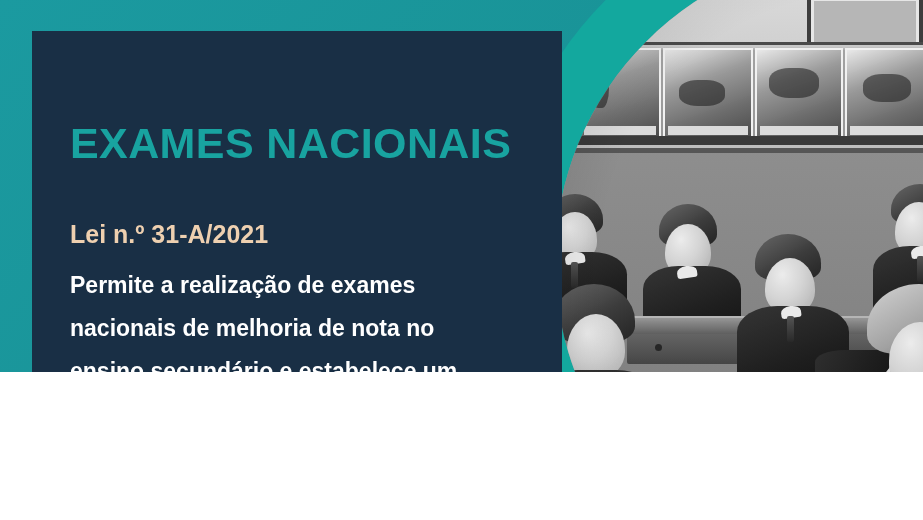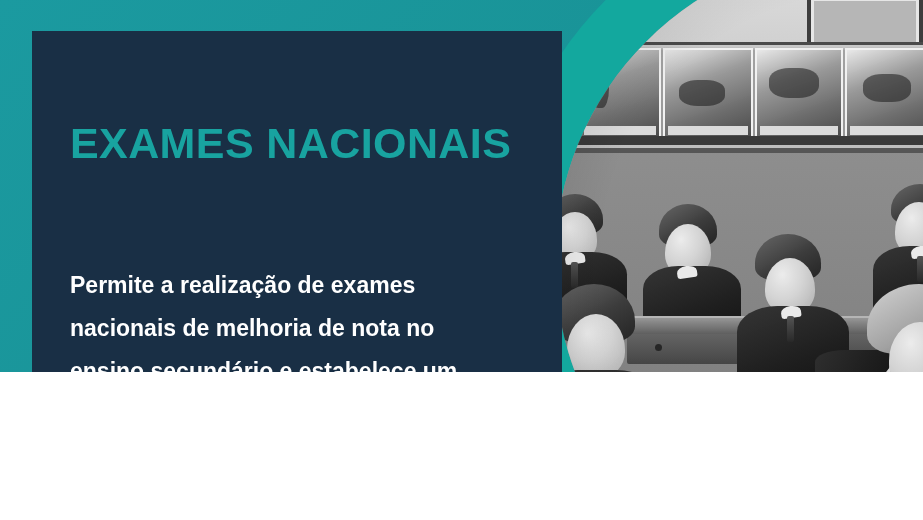--- a/index.html
+++ b/index.html
@@ -325,16 +325,17 @@
 
         </div>
 
         <div class="vignette"></div>
       </div>
     </div>
   </div>
 
   <div class="panel">
     <div class="title">EXAMES NACIONAIS</div>
+    <div class="subtitle">Lei n.º 31-A/2021</div>
     <div class="body-text">Permite a realização de exames nacionais de melhoria de nota no ensino secundário e estabelece um processo de inscrição extraordinário</div>
   </div>
 
 </div>
 
 </body></html>

